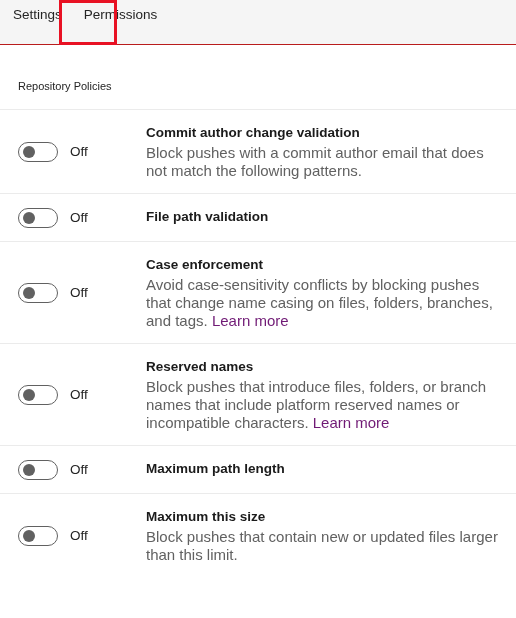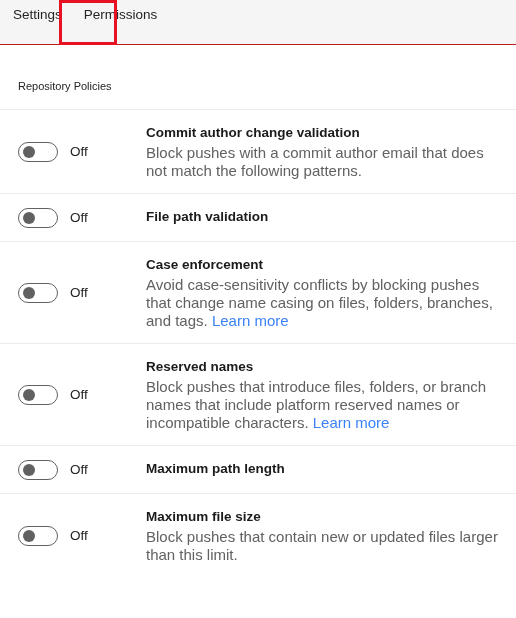--- a/index.html
+++ b/index.html
@@ -131,21 +131,21 @@
     color: #1b1b1b;
     line-height: 20px;
     margin-bottom: 1px;
   }
   .policy-desc {
     font-size: 15px;
     color: #616161;
     line-height: 18px;
   }
   .learn-more {
-    color: #3b82f6;
+    color: #701a75;
     text-decoration: none;
     cursor: pointer;
   }
 </style>
 </head>
 <body>
 
 <div class="tabbar">
   <div class="tab">
     <span>Settings</span>
@@ -232,19 +232,19 @@
     <div class="divider"></div>
 
     <div class="policy-row">
       <div class="toggle-cell">
         <div class="switch">
           <div class="knob"></div>
         </div>
         <div class="switch-label">Off</div>
       </div>
       <div class="policy-text">
-        <div class="policy-title">Maximum file size</div>
+        <div class="policy-title">Maximum this size</div>
         <div class="policy-desc"><span>Block pushes that contain new or updated files larger than this limit.</span></div>
       </div>
     </div>
 
   </div>
 </div>
 
 </body></html>

